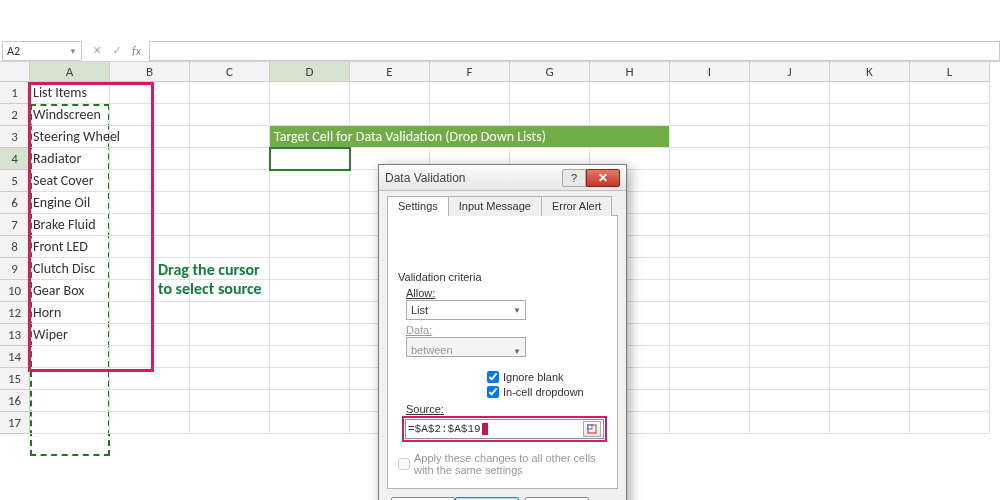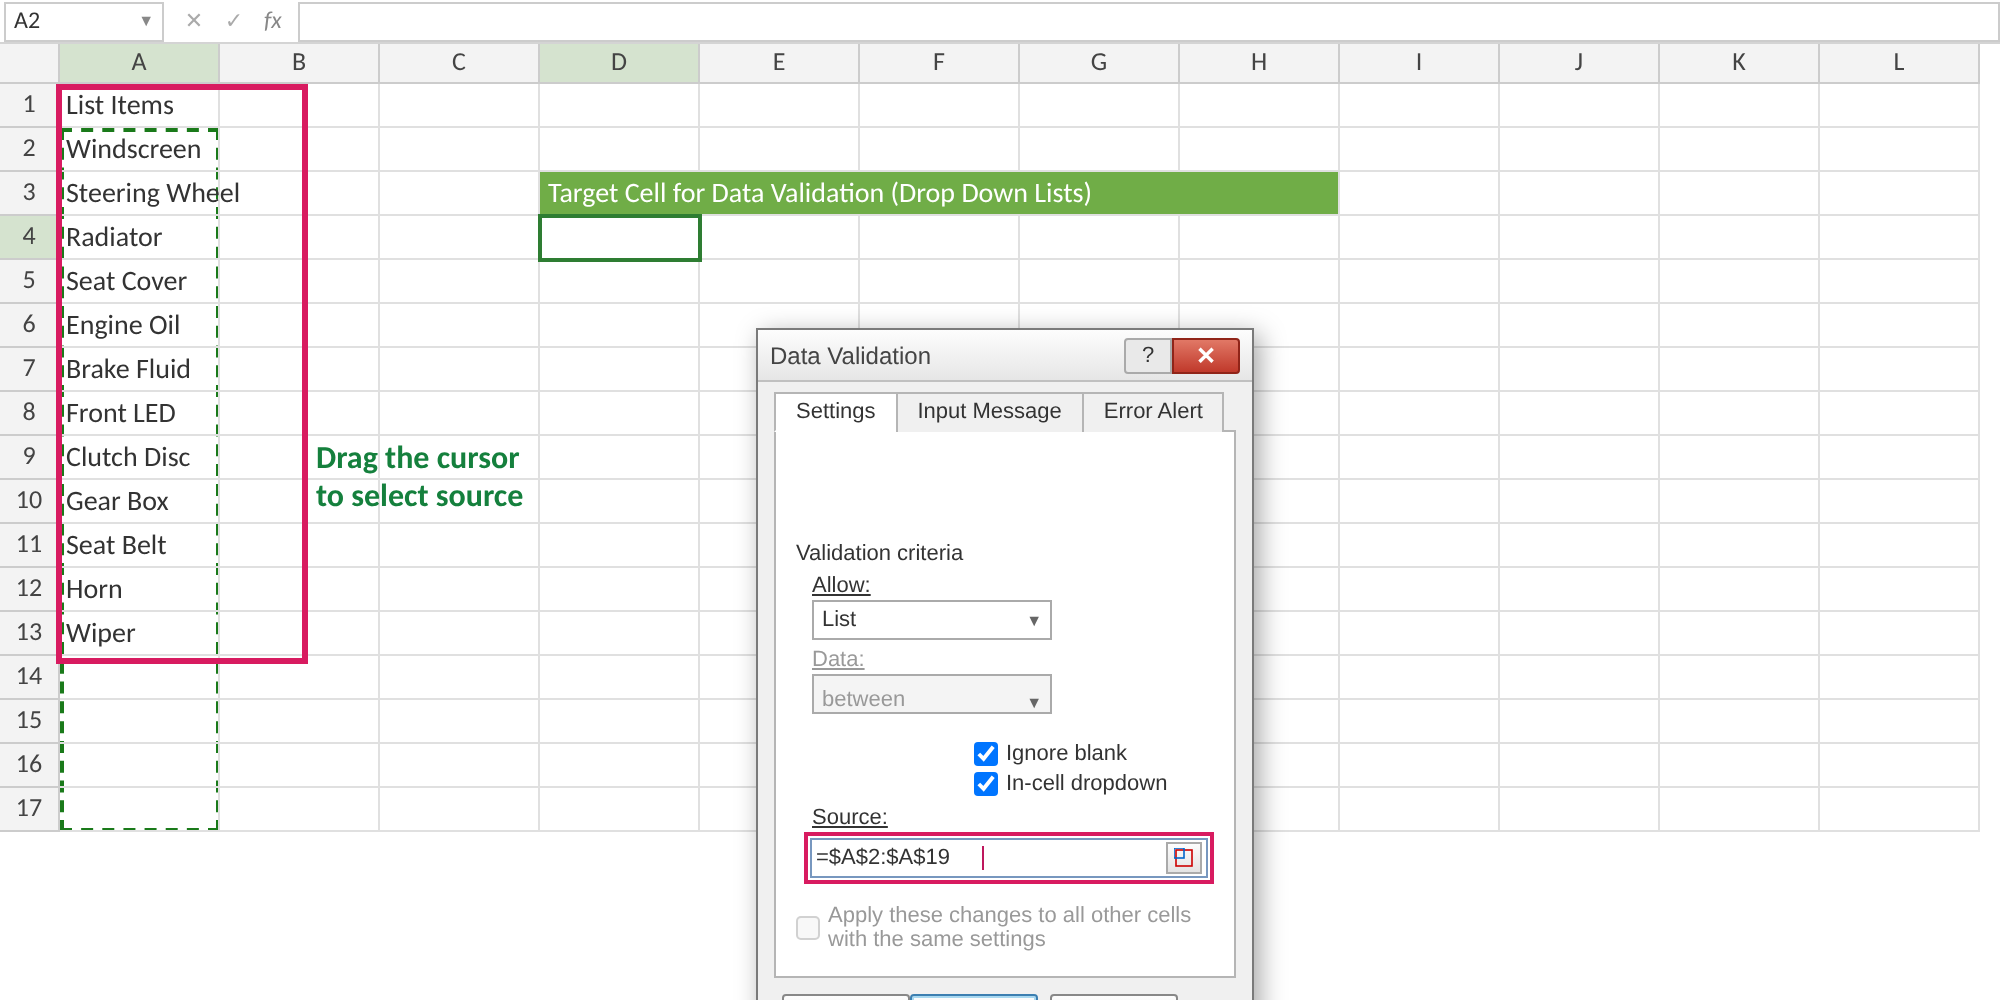--- a/index.html
+++ b/index.html
@@ -1,19 +1,19 @@
 <!DOCTYPE html>
 <html><head>
 <meta charset="utf-8">
 <style>
   * { box-sizing: border-box; margin: 0; padding: 0; }
   body { font-family: Calibri, Arial, sans-serif; font-size: 14px; background: #fff; color: #333; overflow: hidden; width: 1000px; height: 500px; position: relative; }
 
   
-  .fx-row { display: flex; align-items: center; height: 22px; border-bottom: 1px solid #d4d4d4; background: #fff; }
+  .fx-row { display: flex; align-items: center; height: 22px; border-bottom: 1px solid #d4d4d4; background: #fff; margin-top: 40px; }
   .namebox { width: 80px; height: 20px; border: 1px solid #ccc; margin: 0 2px; display: flex; align-items: center; padding: 0 4px; font-size: 12px; }
   .namebox .dd { margin-left: auto; font-size: 8px; color: #888; }
   .fx-btns { display: flex; gap: 2px; align-items: center; padding: 0 4px; }
   .fx-btn { width: 18px; height: 18px; display: flex; align-items: center; justify-content: center; font-size: 11px; color: #aaa; }
   .fx-lbl { font-style: italic; font-size: 12px; color: #888; padding: 0 4px; }
   .fx-input { flex: 1; height: 20px; border: 1px solid #ccc; }
 
   
   .grid { position: relative; }
   .colhdrs { display: flex; }
@@ -50,21 +50,21 @@
   .fselect.disabled { color: #999; background: #f4f4f4; }
   .fselect .arr { font-size: 8px; color: #666; }
   .chk { display:flex; align-items:center; gap:4px; font-size: 11px; margin-bottom: 3px; }
   .chk input { width: 12px; height: 12px; }
   .left-col { float:left; }
   .right-col { float:right; width: 120px; padding-top: 14px;}
   .clr { clear:both; }
   .src-lbl { font-size: 11px; margin-top: 2px; text-decoration: underline; }
   .src-wrap { border: 2px solid #d81b60; padding: 1px; margin-top: 1px; margin-bottom: 4px; }
   .src-input { width: 100%; height: 20px; border: 1px solid #7797bf; display:flex; align-items:center; padding: 0 2px; font-size: 11px; background:#fff; }
-  .src-txt { font-family: Liberation Sans, sans-serif; font-size: 11px; border-right: 1px solid #be185d; padding-right: 16px; }
+  .src-txt { font-family: Liberation Mono, monospace; font-size: 11px; border-right: 6px solid #be185d; padding-right: 1px; }
   .src-btn { margin-left:auto; width:18px; height:16px; border:1px solid #aaa; background: linear-gradient(#fdfdfd,#e3e3e3); display:flex; align-items:center; justify-content:center; }
   .src-btn svg { width:10px; height:10px; }
   .apply-chk { display:flex; align-items:center; gap:4px; font-size: 11px; color:#999; margin-top: 10px; }
   .apply-chk input { width:12px; height:12px; }
   .dlg-footer { display:flex; justify-content: flex-start; padding: 8px 4px 4px 4px; }
   .dbtn { min-width: 64px; height: 22px; border: 1px solid #888; background: linear-gradient(#fdfdfd,#e2e2e2); font-size: 11px; padding: 0 8px; border-radius: 2px; }
   .dbtn.primary { border: 1px solid #3c7fb1; box-shadow: 0 0 0 1px #a8d8f0 inset; }
 </style>
 </head>
 <body>
@@ -244,35 +244,20 @@
         <div class="cell"></div>
         <div class="cell"></div>
         <div class="cell"></div>
         <div class="cell"></div>
         <div class="cell"></div>
         <div class="cell"></div>
         <div class="cell"></div>
         <div class="cell"></div>
       </div>
       <div class="row">
-        <div class="rowhdr">11</div>
-        <div class="cell colA">Seat Belt</div>
-        <div class="cell"></div>
-        <div class="cell"></div>
-        <div class="cell"></div>
-        <div class="cell"></div>
-        <div class="cell"></div>
-        <div class="cell"></div>
-        <div class="cell"></div>
-        <div class="cell"></div>
-        <div class="cell"></div>
-        <div class="cell"></div>
-        <div class="cell"></div>
-      </div>
-      <div class="row">
         <div class="rowhdr">12</div>
         <div class="cell colA">Horn</div>
         <div class="cell"></div>
         <div class="cell"></div>
         <div class="cell"></div>
         <div class="cell"></div>
         <div class="cell"></div>
         <div class="cell"></div>
         <div class="cell"></div>
         <div class="cell"></div>

